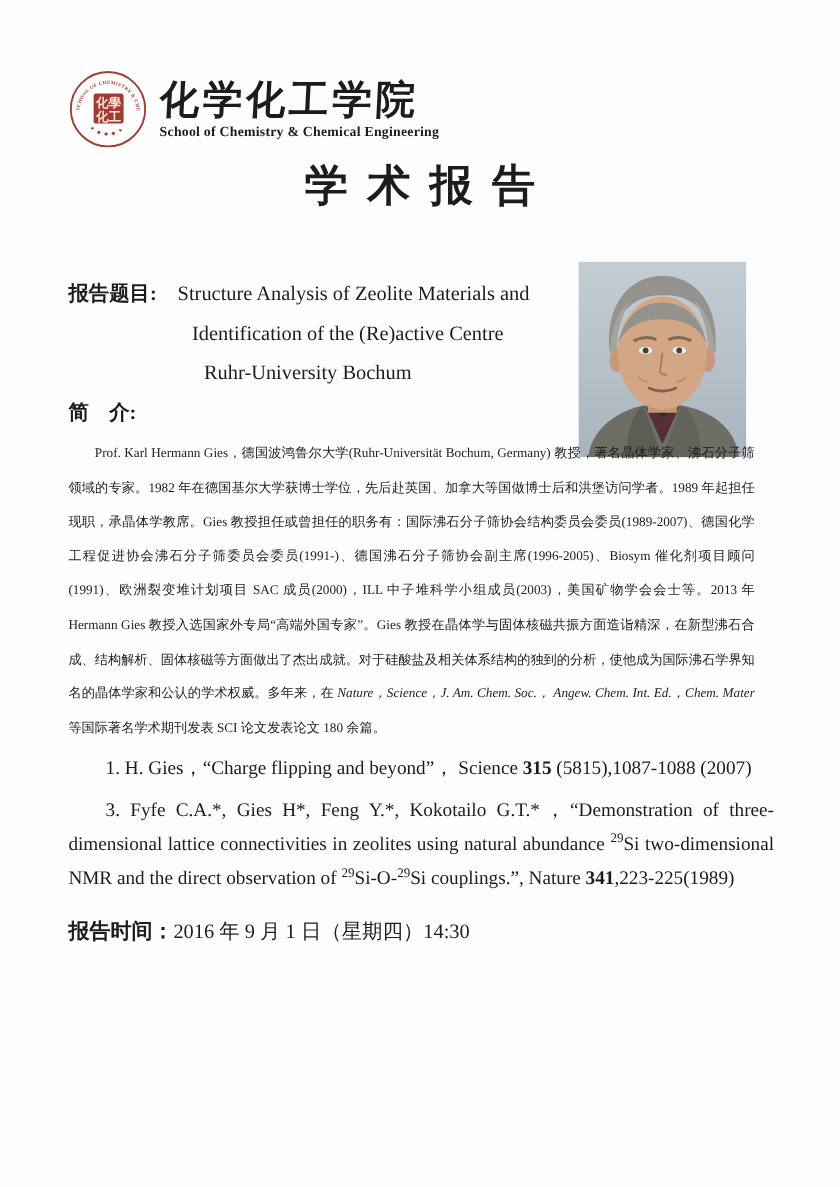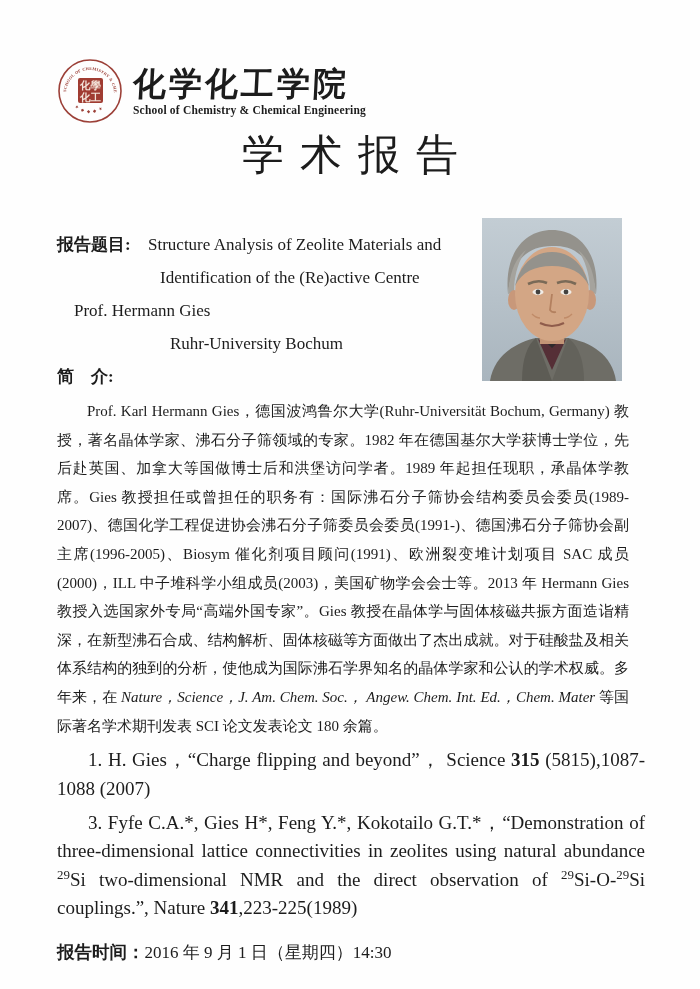--- a/index.html
+++ b/index.html
@@ -8,42 +8,42 @@
 
   
   .header{position:absolute;top:58px;left:57px;display:flex;align-items:center;gap:10px;}
   .seal{width:66px;height:66px;flex:0 0 auto;}
   .school-cn{font-size:33px;font-weight:900;letter-spacing:3px;line-height:36px;
              transform:skewX(-3deg);white-space:nowrap;}
   .school-en{font-size:11.5px;font-weight:700;margin-top:2px;letter-spacing:0.2px;white-space:nowrap;}
 
   
   .main-title{position:absolute;top:128px;left:0;width:100%;margin:0;text-align:center;
-              font-size:42px;font-weight:400;letter-spacing:16px;text-indent:16px;line-height:54px;}
+              font-size:36px;font-weight:700;letter-spacing:16px;text-indent:16px;line-height:54px;}
   .issue{position:absolute;top:196px;left:0;width:100%;text-align:center;font-size:17px;line-height:22px;}
 
   
   .photo{position:absolute;left:482px;top:218px;width:140px;height:163px;}
 
   
   .body{position:absolute;top:228px;left:57px;width:588px;}
   .fields{width:422px;}
   .frow{display:flex;line-height:33px;font-size:17px;}
   .flabel{font-weight:700;font-size:17px;white-space:pre;width:91px;flex:0 0 auto;
           font-family:"Liberation Serif","DejaVu Serif",serif;}
   .fvalue{white-space:nowrap;}
   .ind-topic2{padding-left:103px;text-align:center;}
   .ind-speaker{padding-left:17px;}
   .ind-affil{padding-left:113px;text-align:right;}
 
-  .bio{margin:4px 16px 0 0;font-size:15px;line-height:28.6px;text-align:justify;
+  .bio{margin:4px 16px 0 0;font-size:11px;line-height:28.6px;text-align:justify;
        text-indent:2em;}
   .bio i{font-style:italic;}
 
-  .pub{margin:6px 0 0 0;font-size:19px;line-height:28.4px;text-align:justify;text-indent:31px;}
+  .pub{margin:6px 0 0 0;font-size:16px;line-height:28.4px;text-align:justify;text-indent:31px;}
   .pub b{font-weight:700;}
   .pub sup{font-size:0.68em;line-height:0;}
 
   .meta{margin-top:12px;font-size:17px;line-height:35px;white-space:nowrap;}
   .mlabel{font-weight:700;font-size:17.5px;}
 </style>
 </head>
 <body>
 
 <div class="page">
@@ -119,21 +119,20 @@
 
     <div class="fields">
       <div class="frow">
         <span class="flabel">报告题目:</span>
         <span class="fvalue">Structure Analysis of Zeolite Materials and</span>
       </div>
       <div class="frow">
         <span class="fvalue ind-topic2">Identification of the (Re)active Centre</span>
       </div>
       <div class="frow">
-        <span class="fvalue ind-speaker">Prof. Hermann Gies</span>
       </div>
       <div class="frow">
         <span class="fvalue ind-affil">Ruhr-University Bochum</span>
       </div>
       <div class="frow">
         <span class="flabel">简　介:</span>
       </div>
     </div>
 
     <p class="bio"><span>Prof. Karl Hermann Gies，德国波鸿鲁尔大学(Ruhr-Universität Bochum, Germany) 教授，著名晶体学家、沸石分子筛领域的专家。1982 年在德国基尔大学获博士学位，先后赴英国、加拿大等国做博士后和洪堡访问学者。1989 年起担任现职，承晶体学教席。Gies 教授担任或曾担任的职务有：国际沸石分子筛协会结构委员会委员(1989-2007)、德国化学工程促进协会沸石分子筛委员会委员(1991-)、德国沸石分子筛协会副主席(1996-2005)、Biosym 催化剂项目顾问(1991)、欧洲裂变堆计划项目 SAC 成员(2000)，ILL 中子堆科学小组成员(2003)，美国矿物学会会士等。2013 年 Hermann Gies 教授入选国家外专局“高端外国专家”。Gies 教授在晶体学与固体核磁共振方面造诣精深，在新型沸石合成、结构解析、固体核磁等方面做出了杰出成就。对于硅酸盐及相关体系结构的独到的分析，使他成为国际沸石学界知名的晶体学家和公认的学术权威。多年来，在 </span><i>Nature，Science，J. Am. Chem. Soc.， Angew. Chem. Int. Ed.，Chem. Mater</i><span> 等国际著名学术期刊发表 SCI 论文发表论文 180 余篇。</span></p>

